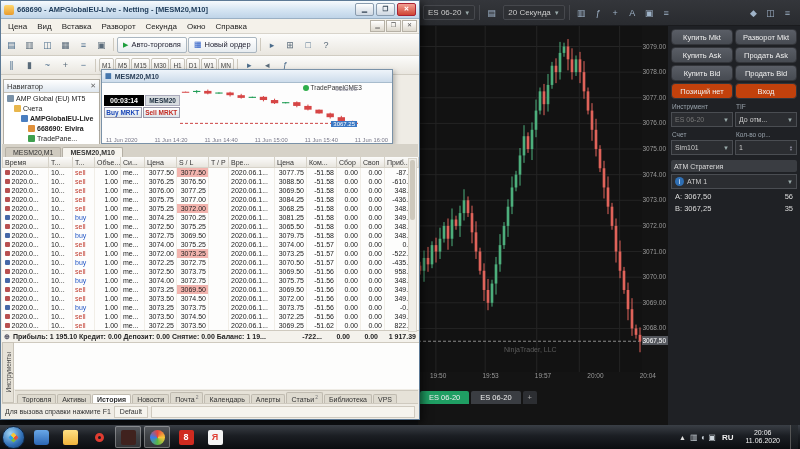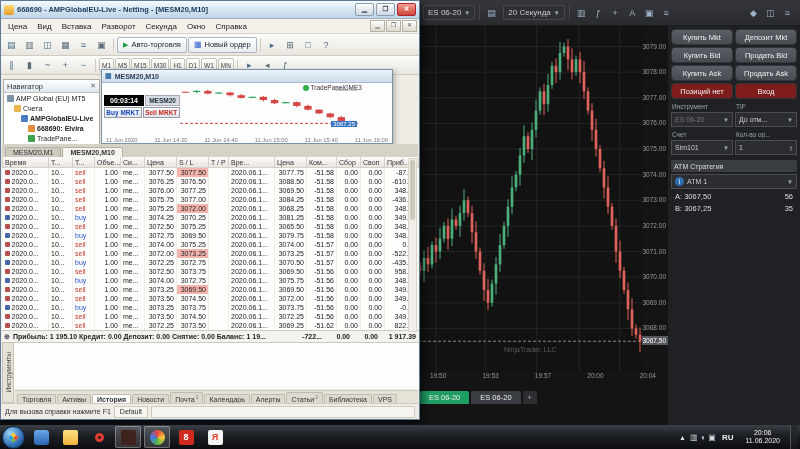--- a/index.html
+++ b/index.html
@@ -20,21 +20,21 @@
   #nt-price-tag{position:absolute;left:0;right:0;background:#55585e;color:#fff;text-align:right;padding:1px 2px 1px 0;font-size:6.5px;}
   #nt-timeaxis{position:absolute;left:0;top:372px;width:250px;height:12px;display:flex;justify-content:space-between;padding:0 12px;box-sizing:border-box;font-size:6.5px;color:#999;}
   #nt-tabs{position:absolute;left:2px;top:390px;width:248px;height:14px;display:flex;align-items:flex-end;}
   .nttab{height:13px;padding:0 9px;font-size:7.5px;color:#eee;background:#3a3d42;display:flex;align-items:center;margin-right:2px;border-radius:2px 2px 0 0;}
   .nttab.active{background:#1f9e63;}
   .nttab.plus{background:#2c2e32;color:#aaa;padding:0 5px;}
   
   #nt-panel{position:absolute;left:250px;top:26px;width:132px;height:399px;background:#1f2125;padding:3px;box-sizing:border-box;display:flex;flex-direction:column;gap:2px;}
   .prow{display:flex;gap:2px;}
   .pbtn{flex:1;height:14px;background:linear-gradient(#5a5e66,#474b52);color:#eee;font-size:7.5px;display:flex;align-items:center;justify-content:center;border-radius:4px;border:1px solid #33353a;overflow:hidden;white-space:nowrap;}
-  .pbtn.dark{background:#7f1d1d;}
+  .pbtn.dark{background:#c2410c;}
   .plabel{flex:1;font-size:6.5px;color:#98a2ab;padding-left:1px;overflow:hidden;white-space:nowrap;}
   .pfield{flex:1;height:13px;background:#2b2d31;border:1px solid #4a4d52;color:#ccc;font-size:7px;display:flex;align-items:center;justify-content:space-between;padding:0 3px;overflow:hidden;white-space:nowrap;}
   .pfield.disabled{color:#777;}
   .spin{display:flex;flex-direction:column;font-size:4px;color:#889;line-height:3px;}
   .atm-head{height:12px;background:#3a3d42;color:#ddd;font-size:7px;display:flex;align-items:center;gap:3px;padding:0 3px;border-radius:2px;}
   .info-i{width:9px;height:9px;border-radius:50%;background:#2f6fb4;color:#fff;font-size:6.5px;display:flex;align-items:center;justify-content:center;}
   .quote{display:flex;justify-content:space-between;font-size:7.5px;color:#ddd;padding:0 4px;height:10px;align-items:center;}
   
   #mt5{position:absolute;left:0;top:0;width:420px;height:420px;background:#efece5;border:1px solid #5d7a96;box-shadow:3px 3px 8px rgba(0,0,0,.55);box-sizing:border-box;font-size:8px;color:#222;overflow:hidden;}
   .mt5-title{height:17px;background:linear-gradient(#f6fafd,#d4e4f2 55%,#bfd4e8);border-bottom:1px solid #9ab0c4;display:flex;align-items:center;padding:0 3px;font-weight:bold;color:#1d3a58;font-size:7.5px;}
@@ -323,29 +323,29 @@
       </div>
   <div id="nt-tabs">
         <div class="nttab active">ES 06-20</div>
         <div class="nttab">ES 06-20</div>
         <div class="nttab plus">+</div>
       </div>
 
   <div id="nt-panel">
     <div class="prow">
       <div class="pbtn">Купить Mkt</div>
-      <div class="pbtn">Депозит Mkt</div>
+      <div class="pbtn">Разворот Mkt</div>
+    </div>
+    <div class="prow">
+      <div class="pbtn">Купить Ask</div>
+      <div class="pbtn">Продать Ask</div>
     </div>
     <div class="prow">
       <div class="pbtn">Купить Bid</div>
       <div class="pbtn">Продать Bid</div>
-    </div>
-    <div class="prow">
-      <div class="pbtn">Купить Ask</div>
-      <div class="pbtn">Продать Ask</div>
     </div>
     <div class="prow">
       <div class="pbtn dark">Позиций нет</div>
       <div class="pbtn dark">Вход</div>
     </div>
     <div class="prow" style="margin-top:2px;">
       <div class="plabel">Инструмент</div>
       <div class="plabel">TIF</div>
     </div>
     <div class="prow">

